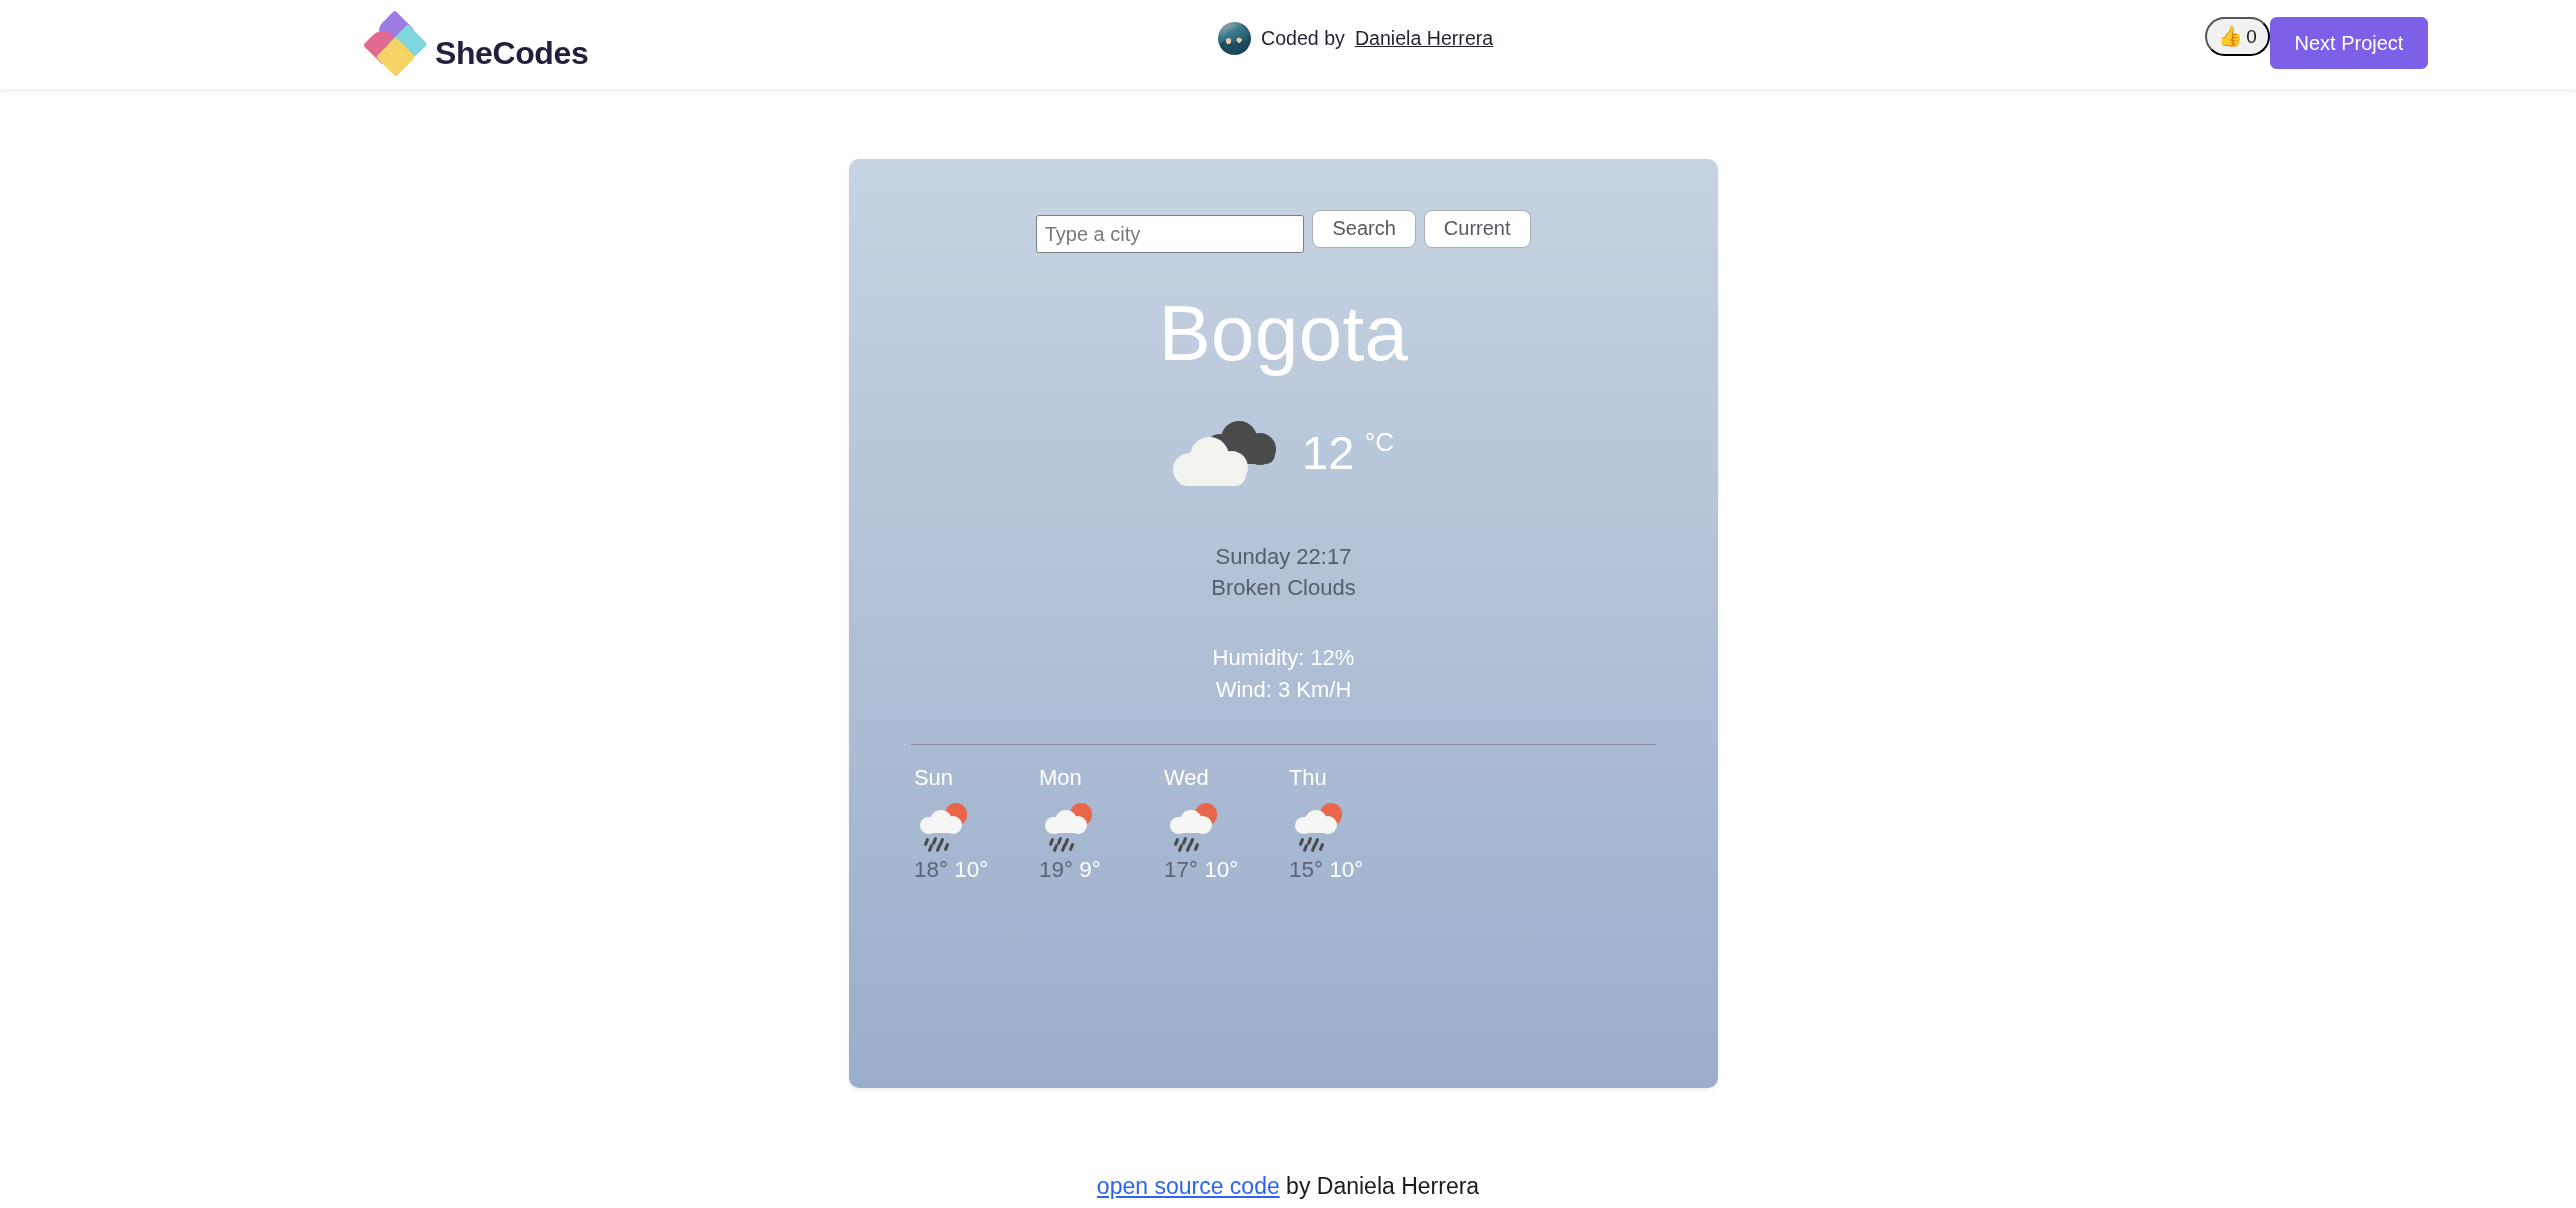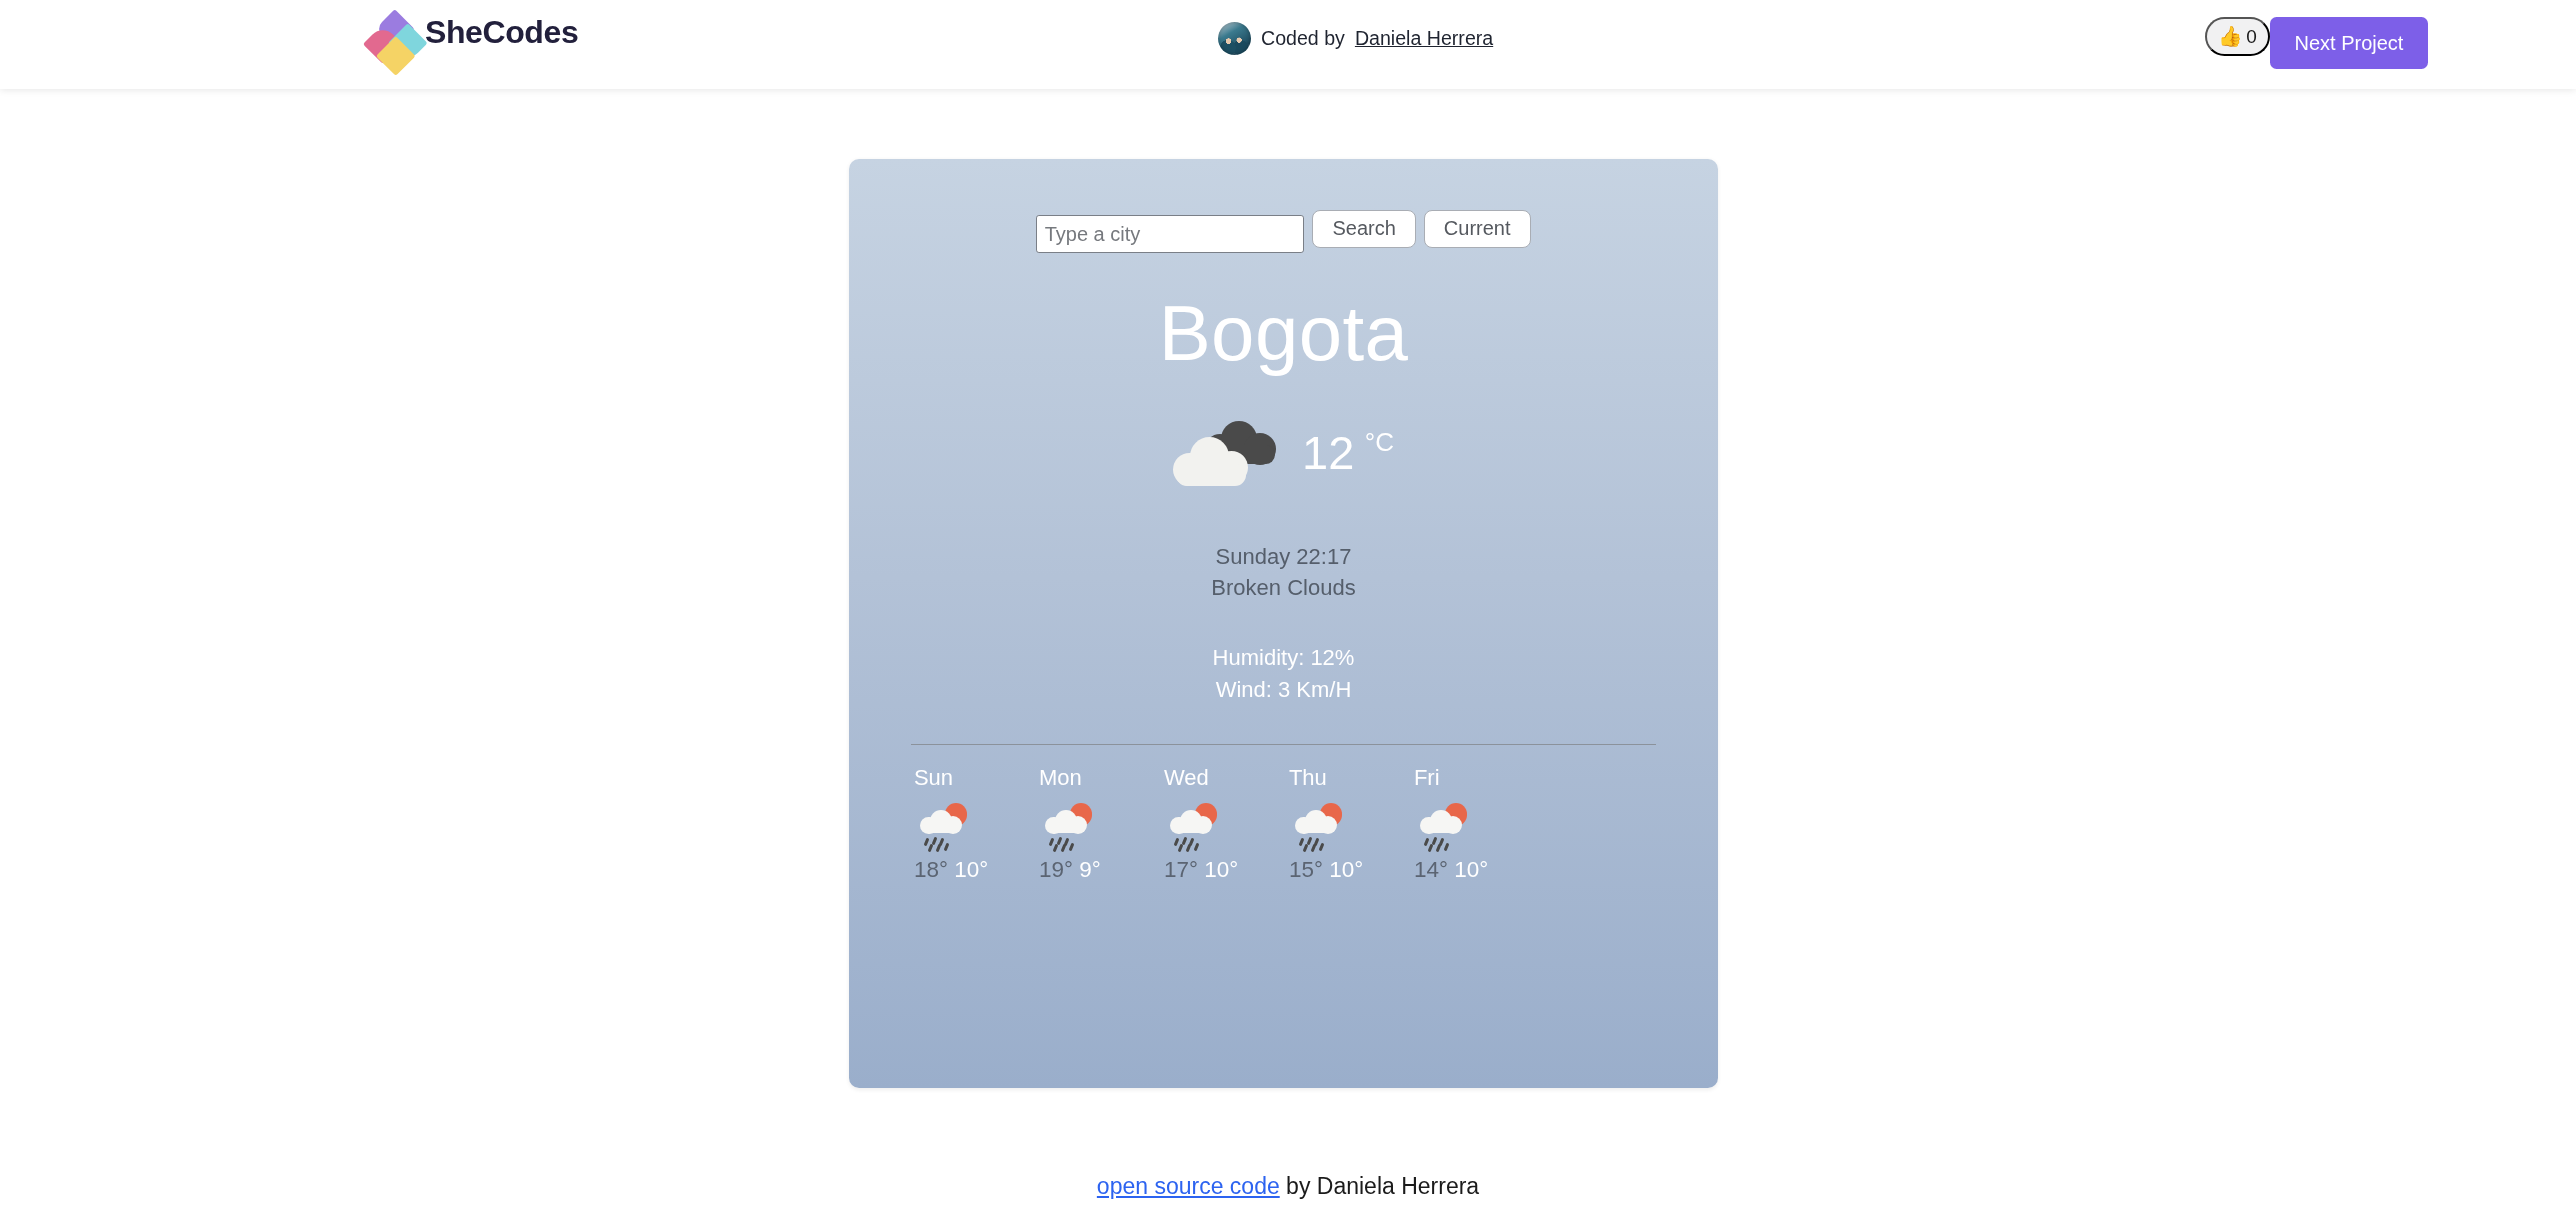--- a/index.html
+++ b/index.html
@@ -18,23 +18,24 @@
     width: 100%;
     height: 89px;
     background: #ffffff;
     box-shadow: 0 1.4px 7.2px rgba(0,0,0,0.10);
     z-index: 5;
   }
 
   .header-logo {
     position: absolute;
     left: 368px;
-    top: 14px;
-    display: flex;
-    align-items: flex-start;
+    top: 2px;
+    display: flex;
+    align-items: flex-end;
+    gap: 10px;
     height: 70px;
   }
   .logo-mark {
     width: 57px;
     height: 57px;
     position: relative;
     flex: none;
   }
   .logo-sq {
     position: absolute;
@@ -519,44 +520,20 @@
               <i></i>
               <i></i>
             </span>
         </div>
         <div class="fd-temps">
           <span class="fd-max">15°</span>
           <span class="fd-min">10°</span>
         </div>
       </div>
 
-      <div class="forecast-day">
-        <div class="fd-name">Fri</div>
-        <div class="fd-icon">
-          <span class="fd-sun"></span>
-          <span class="fd-cloud">
-              <span class="puff q1"></span>
-              <span class="puff q2"></span>
-              <span class="puff q3"></span>
-              <span class="base"></span>
-            </span>
-          <span class="fd-rain">
-              <i></i>
-              <i></i>
-              <i></i>
-              <i></i>
-              <i></i>
-              <i></i>
-            </span>
-        </div>
-        <div class="fd-temps">
-          <span class="fd-max">14°</span>
-          <span class="fd-min">10°</span>
-        </div>
-      </div>
 
     </div>
 
   </section>
 
   <div class="page-footer">
     <a class="footer-link" href="#">open source code</a><span> by Daniela Herrera</span>
   </div>
 
 </main>

